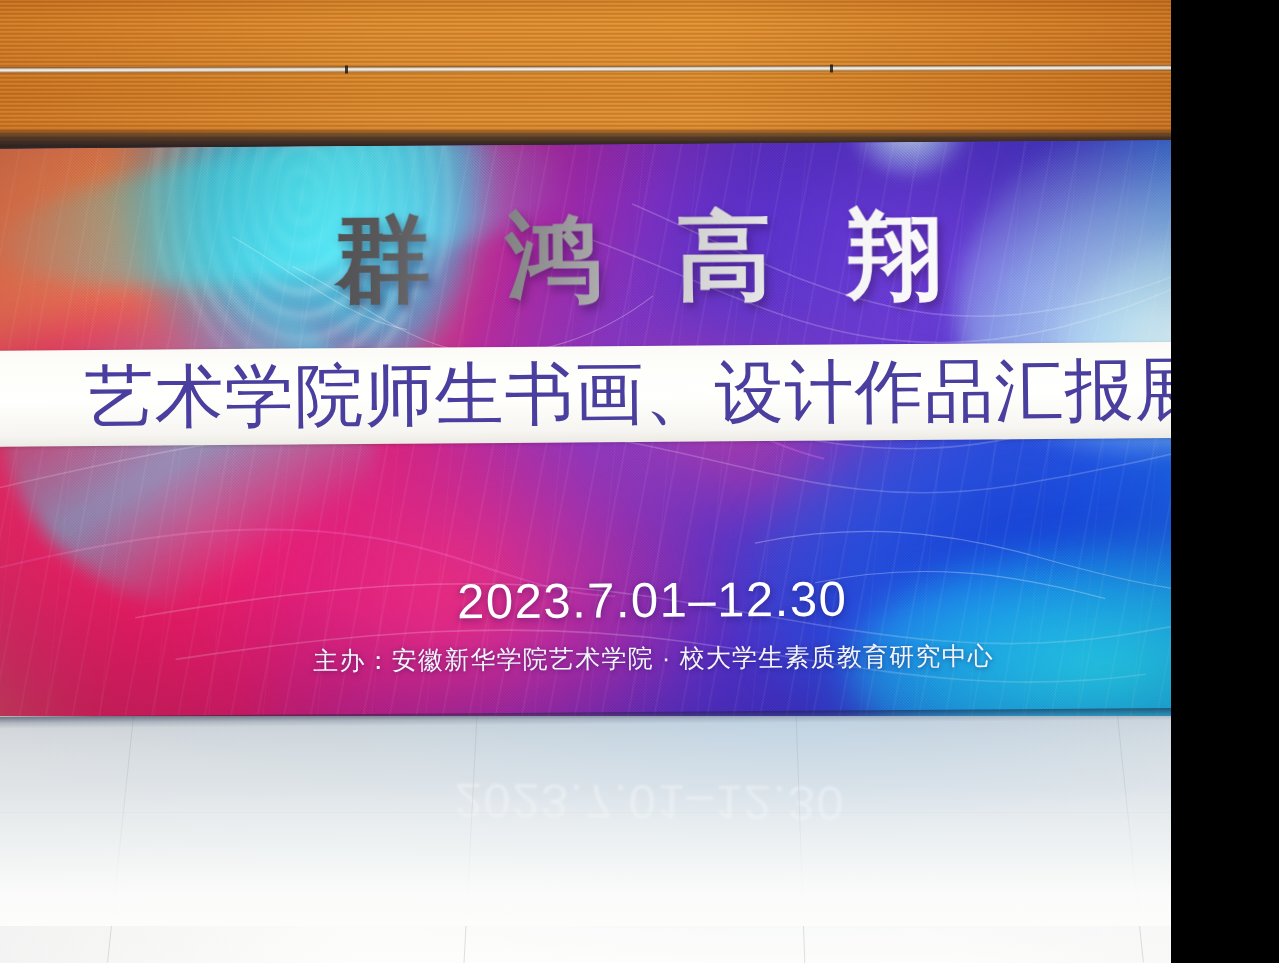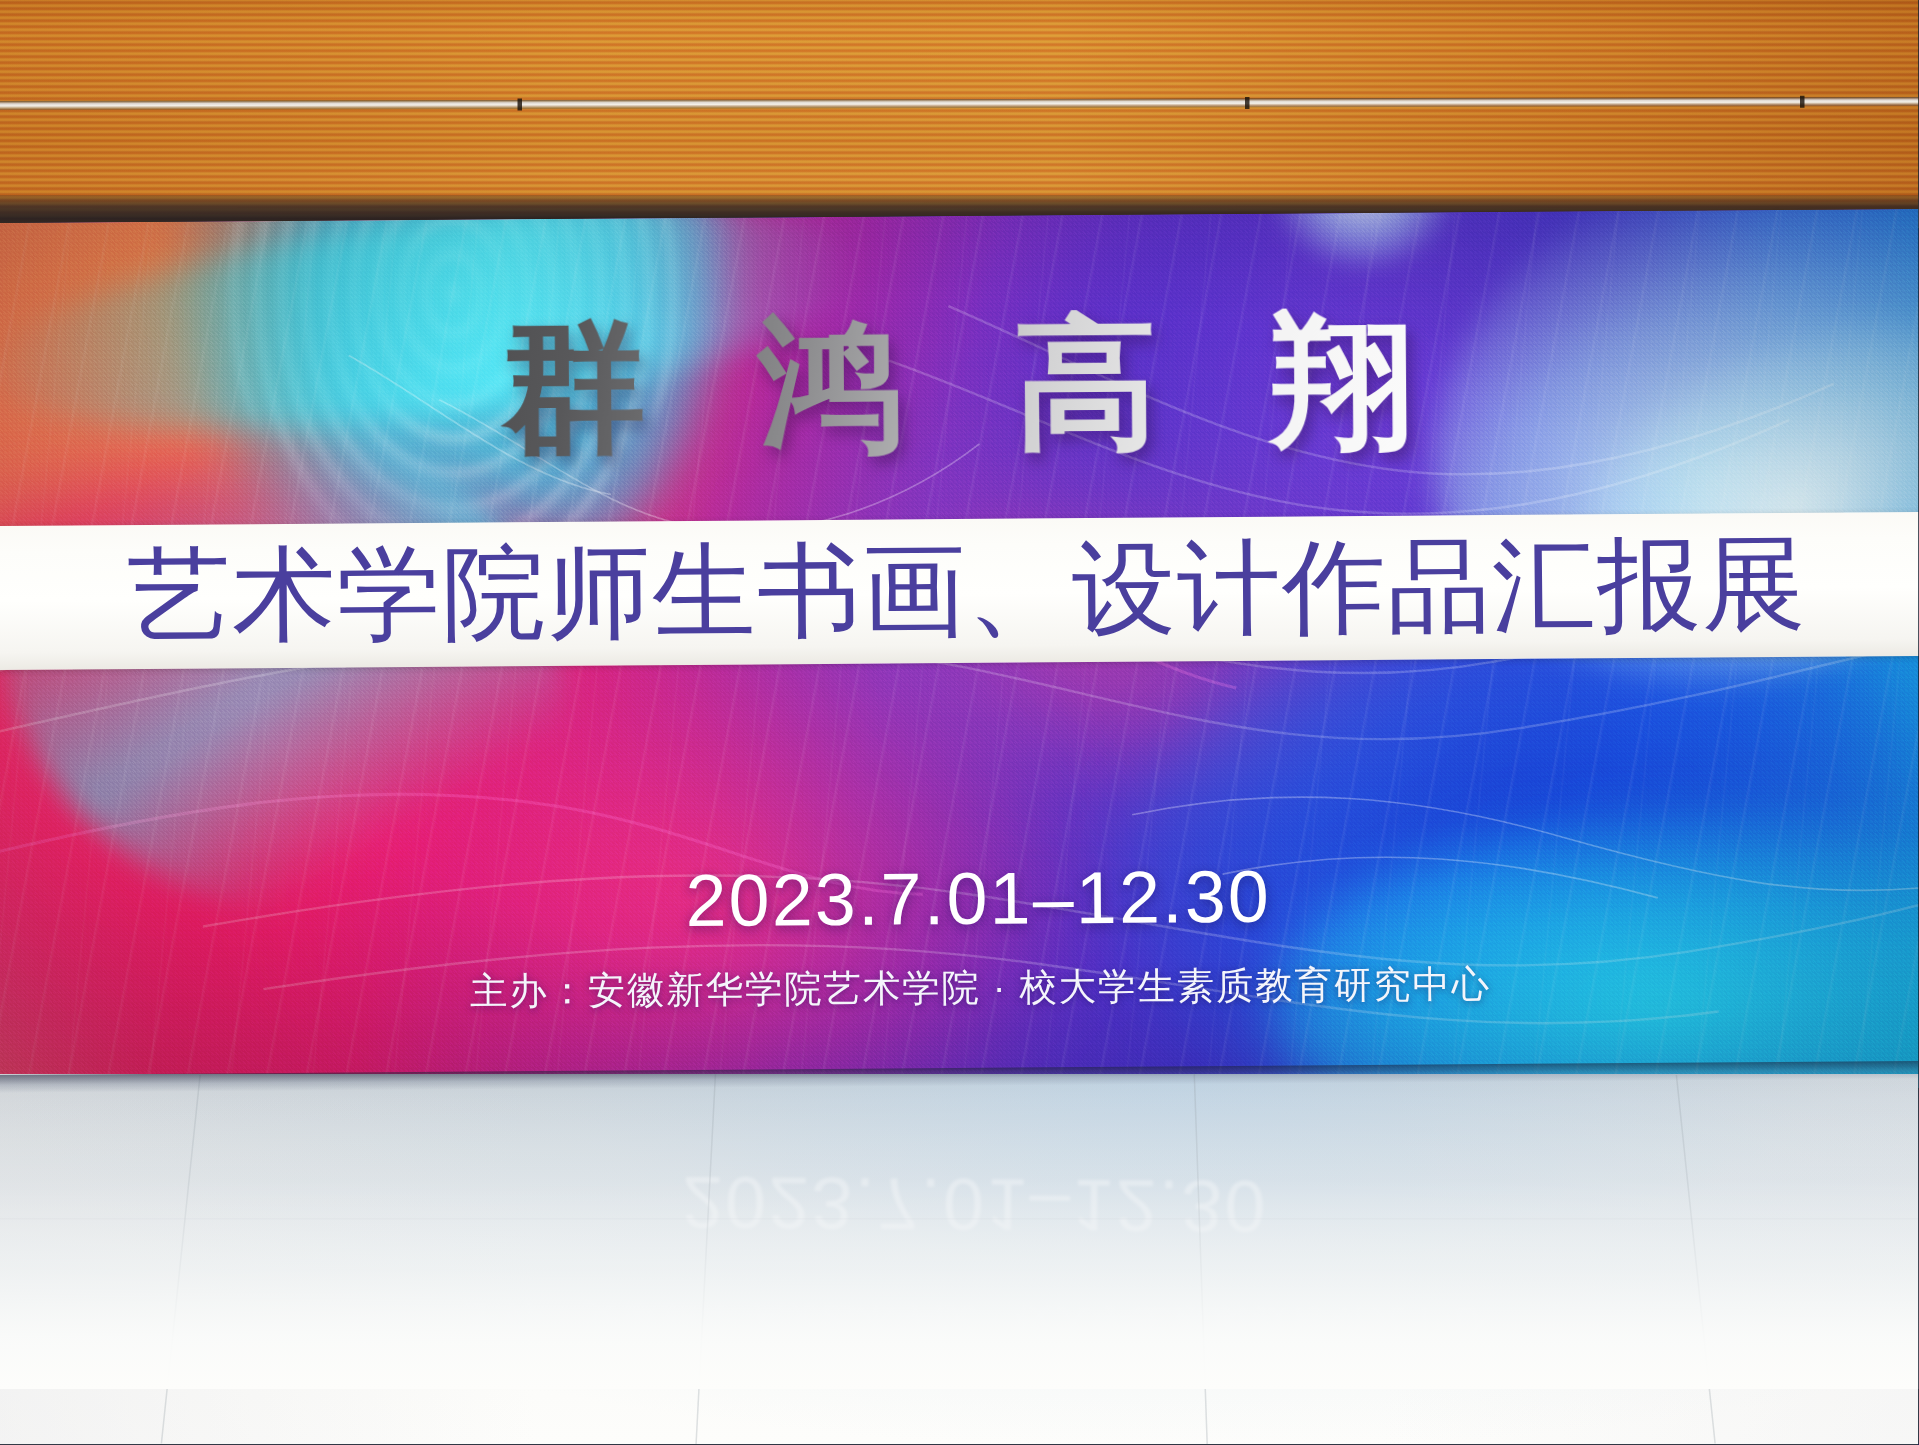--- a/index.html
+++ b/index.html
@@ -7,24 +7,24 @@
     margin: 0;
     padding: 0;
     background: #000;
   }
   body {
     font-family: "Liberation Sans", sans-serif;
   }
 
   #scene {
     position: relative;
-    width: 1279px;
+    width: 1171px;
     height: 963px;
     overflow: hidden;
-    background: #14532d;
+    background: #8b5cf6;
   }
 
   
   .ceiling {
     position: absolute;
     left: 0; top: 0;
     width: 1279px;
     height: 152px;
     background:
       

